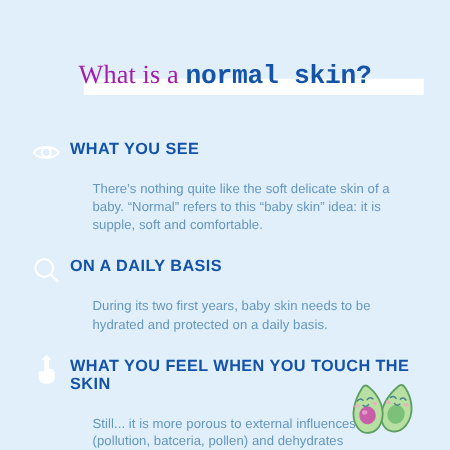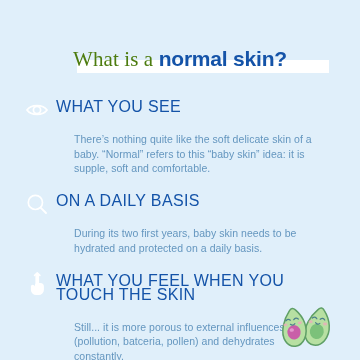--- a/index.html
+++ b/index.html
@@ -39,25 +39,25 @@
     background: #ffffff;
     z-index: 0;
   }
   .title-text {
     position: relative;
     z-index: 1;
   }
   .title-light {
     font-family: "Liberation Serif", serif;
     font-weight: 400;
-    color: #4d7c0f;
+    color: #a21caf;
     letter-spacing: .1px;
   }
   .title-bold {
-    font-family: Liberation Sans, sans-serif;
+    font-family: Liberation Mono, monospace;
     font-weight: 700;
     color: #1453a8;
     letter-spacing: -.2px;
   }
 
   
   .sections {
     position: absolute;
     left: 22px;
     top: 100px;
@@ -76,26 +76,26 @@
     top: -3px;
     width: 30px;
     height: 26px;
     display: flex;
     align-items: center;
     justify-content: center;
   }
   .sec-icon svg { display: block; }
 
   .sec-head {
-    font-size: 16px;
-    font-weight: 400;
+    font-size: 13px;
+    font-weight: 700;
     color: #1453a8;
     letter-spacing: .35px;
     line-height: 14px;
-    margin: 0 0 9px 0;
+    margin: 12px 0 9px 0;
     text-transform: uppercase;
   }
   .sec-body {
     font-size: 10.5px;
     line-height: 14.7px;
     color: #6496bf;
     margin: 18px;
     letter-spacing: .05px;
     max-width: 300px;
   }

